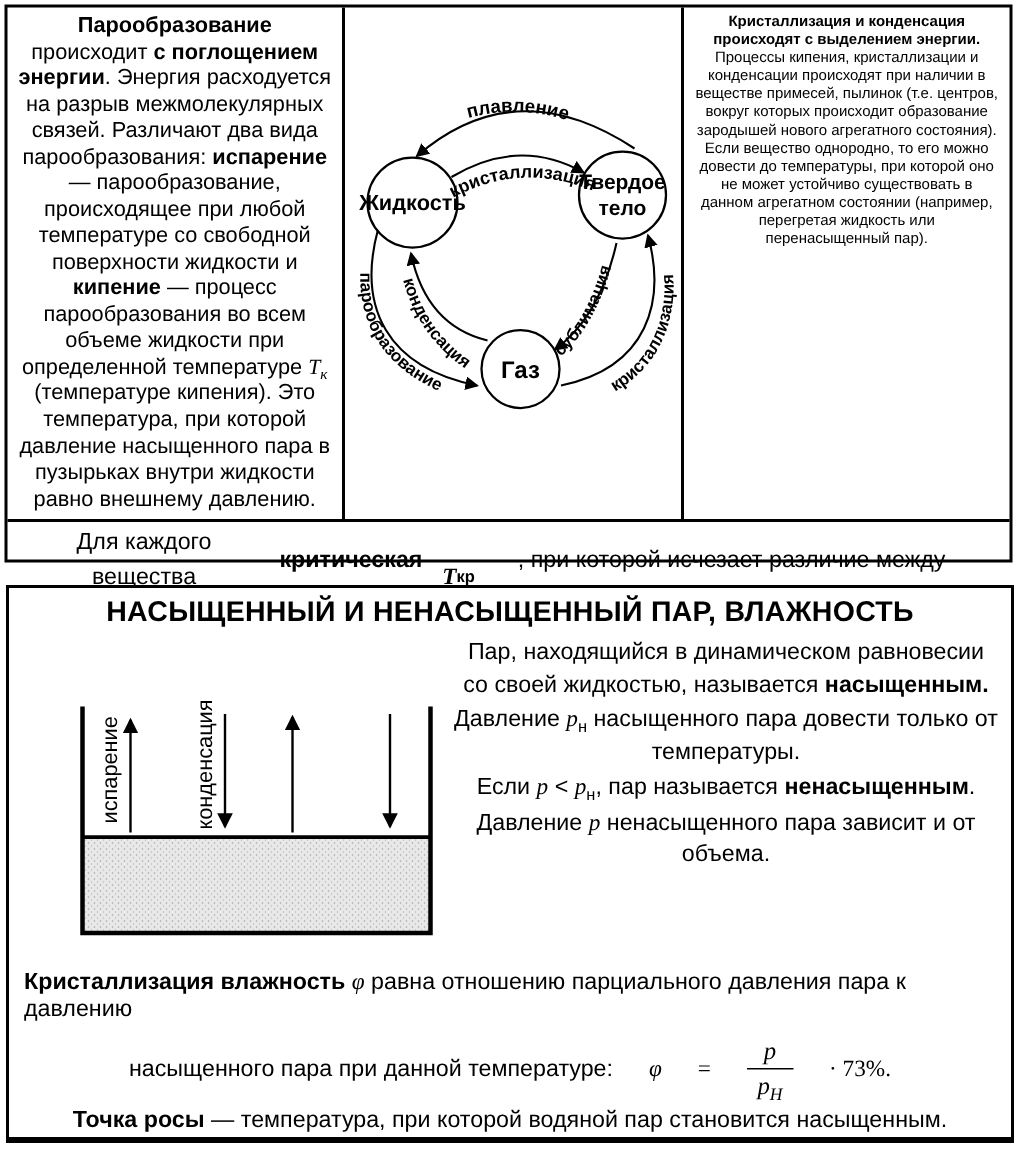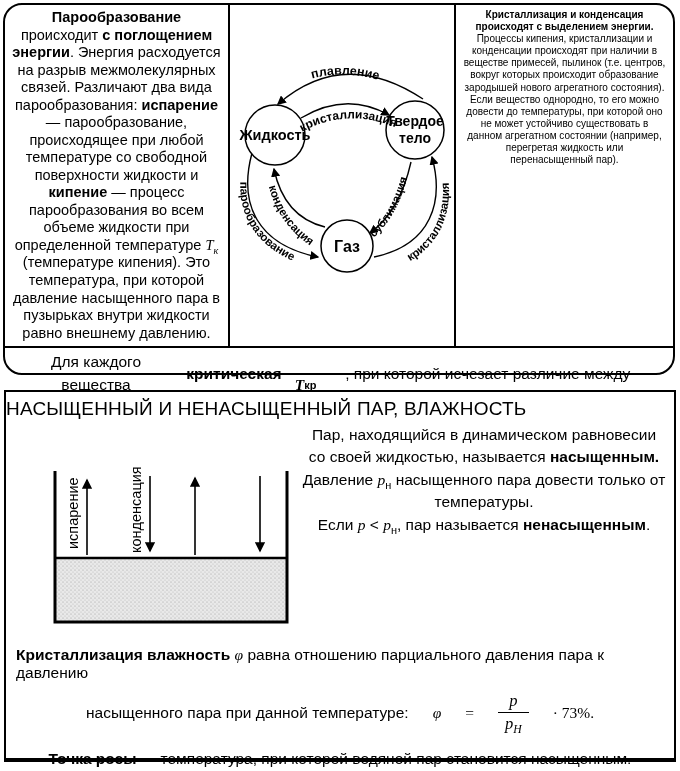--- a/index.html
+++ b/index.html
@@ -1,46 +1,46 @@
 <!DOCTYPE html>
 <html><head>
 <meta charset="utf-8">
 <style>
   html,body{margin:0;padding:0;background:#fff;}
   .page{position:relative;width:680px;height:771px;background:#fff;color:#000;
         font-family:"Liberation Sans",sans-serif;overflow:hidden;}
   .box{position:absolute;border:2px solid #000;box-sizing:border-box;background:#fff;}
 
   
-  #box1{left:3px;top:3px;width:672px;height:372px;display:flex;flex-direction:column;border-radius:19px;}
+  #box1{left:3px;top:3px;width:672px;height:372px;display:flex;flex-direction:column;}
   #box1 .cols{display:flex;flex:0 0 313px;border-bottom:2px solid #000;}
   .col{box-sizing:border-box;}
   .col-left{width:225px;border-right:2px solid #000;padding:4px 7px;text-align:center;
             font-size:14.5px;line-height:1.21;}
   .col-mid{width:224px;position:relative;}
   .col-right{flex:1;border-left:2px solid #000;padding:4px 7px;text-align:center;
              font-size:10px;line-height:1.21;}
   #box1 .band{flex:1;display:flex;align-items:center;justify-content:center;
               text-align:center;font-size:15.5px;line-height:1.5;padding:2px 14px;}
 
   
   #box2{left:4px;top:390px;width:672px;height:372px;border-bottom-width:4px;}
-  .b2-title{font-weight:normal;font-size:19px;margin-top:6px;letter-spacing:.2px;}
+  .b2-title{text-align:center;font-weight:bold;font-size:19px;margin-top:6px;letter-spacing:.2px;}
   .vessel-svg{position:absolute;left:28px;top:53px;}
   .b2-paras{position:absolute;left:296px;top:30px;width:364px;text-align:center;
             font-size:15.5px;line-height:1.39;}
   .para{margin:2px 0;}
   .b2-bottom{position:absolute;left:10px;right:10px;top:254px;}
   .hum-line{font-size:15.5px;text-align:left;}
   .formula-line{display:flex;align-items:center;justify-content:center;gap:24px;
                 font-size:15.5px;margin-top:9px;}
   .frac{display:inline-block;text-align:center;font-size:16.5px;}
   .frac .fnum{display:block;border-bottom:1.5px solid #000;padding:0 7px 1px;}
   .frac .fden{display:block;padding:1px 7px 0;}
-  .dew-line{text-align:center;font-size:15.5px;margin-top:16px;}
+  .dew-line{text-align:center;font-size:15.5px;margin-top:4px;}
 
   
   .b{font-weight:bold;}
   .i{font-family:"Liberation Serif",serif;font-style:italic;}
   .ser{font-family:"Liberation Serif",serif;}
   sub{font-size:71%;line-height:0;}
 </style>
 </head>
 <body>
 
@@ -148,20 +148,21 @@
       <g font-size="14.5" fill="#000" font-family="Liberation Sans, sans-serif">
         <text x="44" y="104" transform="rotate(-90 44 104)">испарение</text>
         <text x="107" y="108" transform="rotate(-90 107 108)">конденсация</text>
       </g>
     </svg>
 
     <div class="b2-paras">
         <div class="para"><span>Пар, находящийся в динамическом равновесии со своей жидкостью, называется </span><span class="b">насыщенным.</span></div>
         <div class="para"><span>Давление </span><span class="i">p</span><sub>н</sub><span> насыщенного пара довести только от температуры.</span></div>
         <div class="para"><span>Если </span><span class="i">p</span><span> &lt; </span><span class="i">p</span><sub>н</sub><span>, пар называется </span><span class="b">ненасыщенным</span><span>.</span></div>
+        <div class="para"><span>Давление </span><span class="i">p</span><span> ненасыщенного пара зависит и от объема.</span></div>
       </div>
 
     <div class="b2-bottom">
       <div class="hum-line"><span class="b">Кристаллизация влажность </span><span class="i">φ</span><span> равна отношению парциального давления пара к давлению</span></div>
 
       <div class="formula-line">
         <span>насыщенного пара при данной температуре:</span>
         <span class="i">φ</span>
         <span class="ser">=</span>
         <span class="frac">

